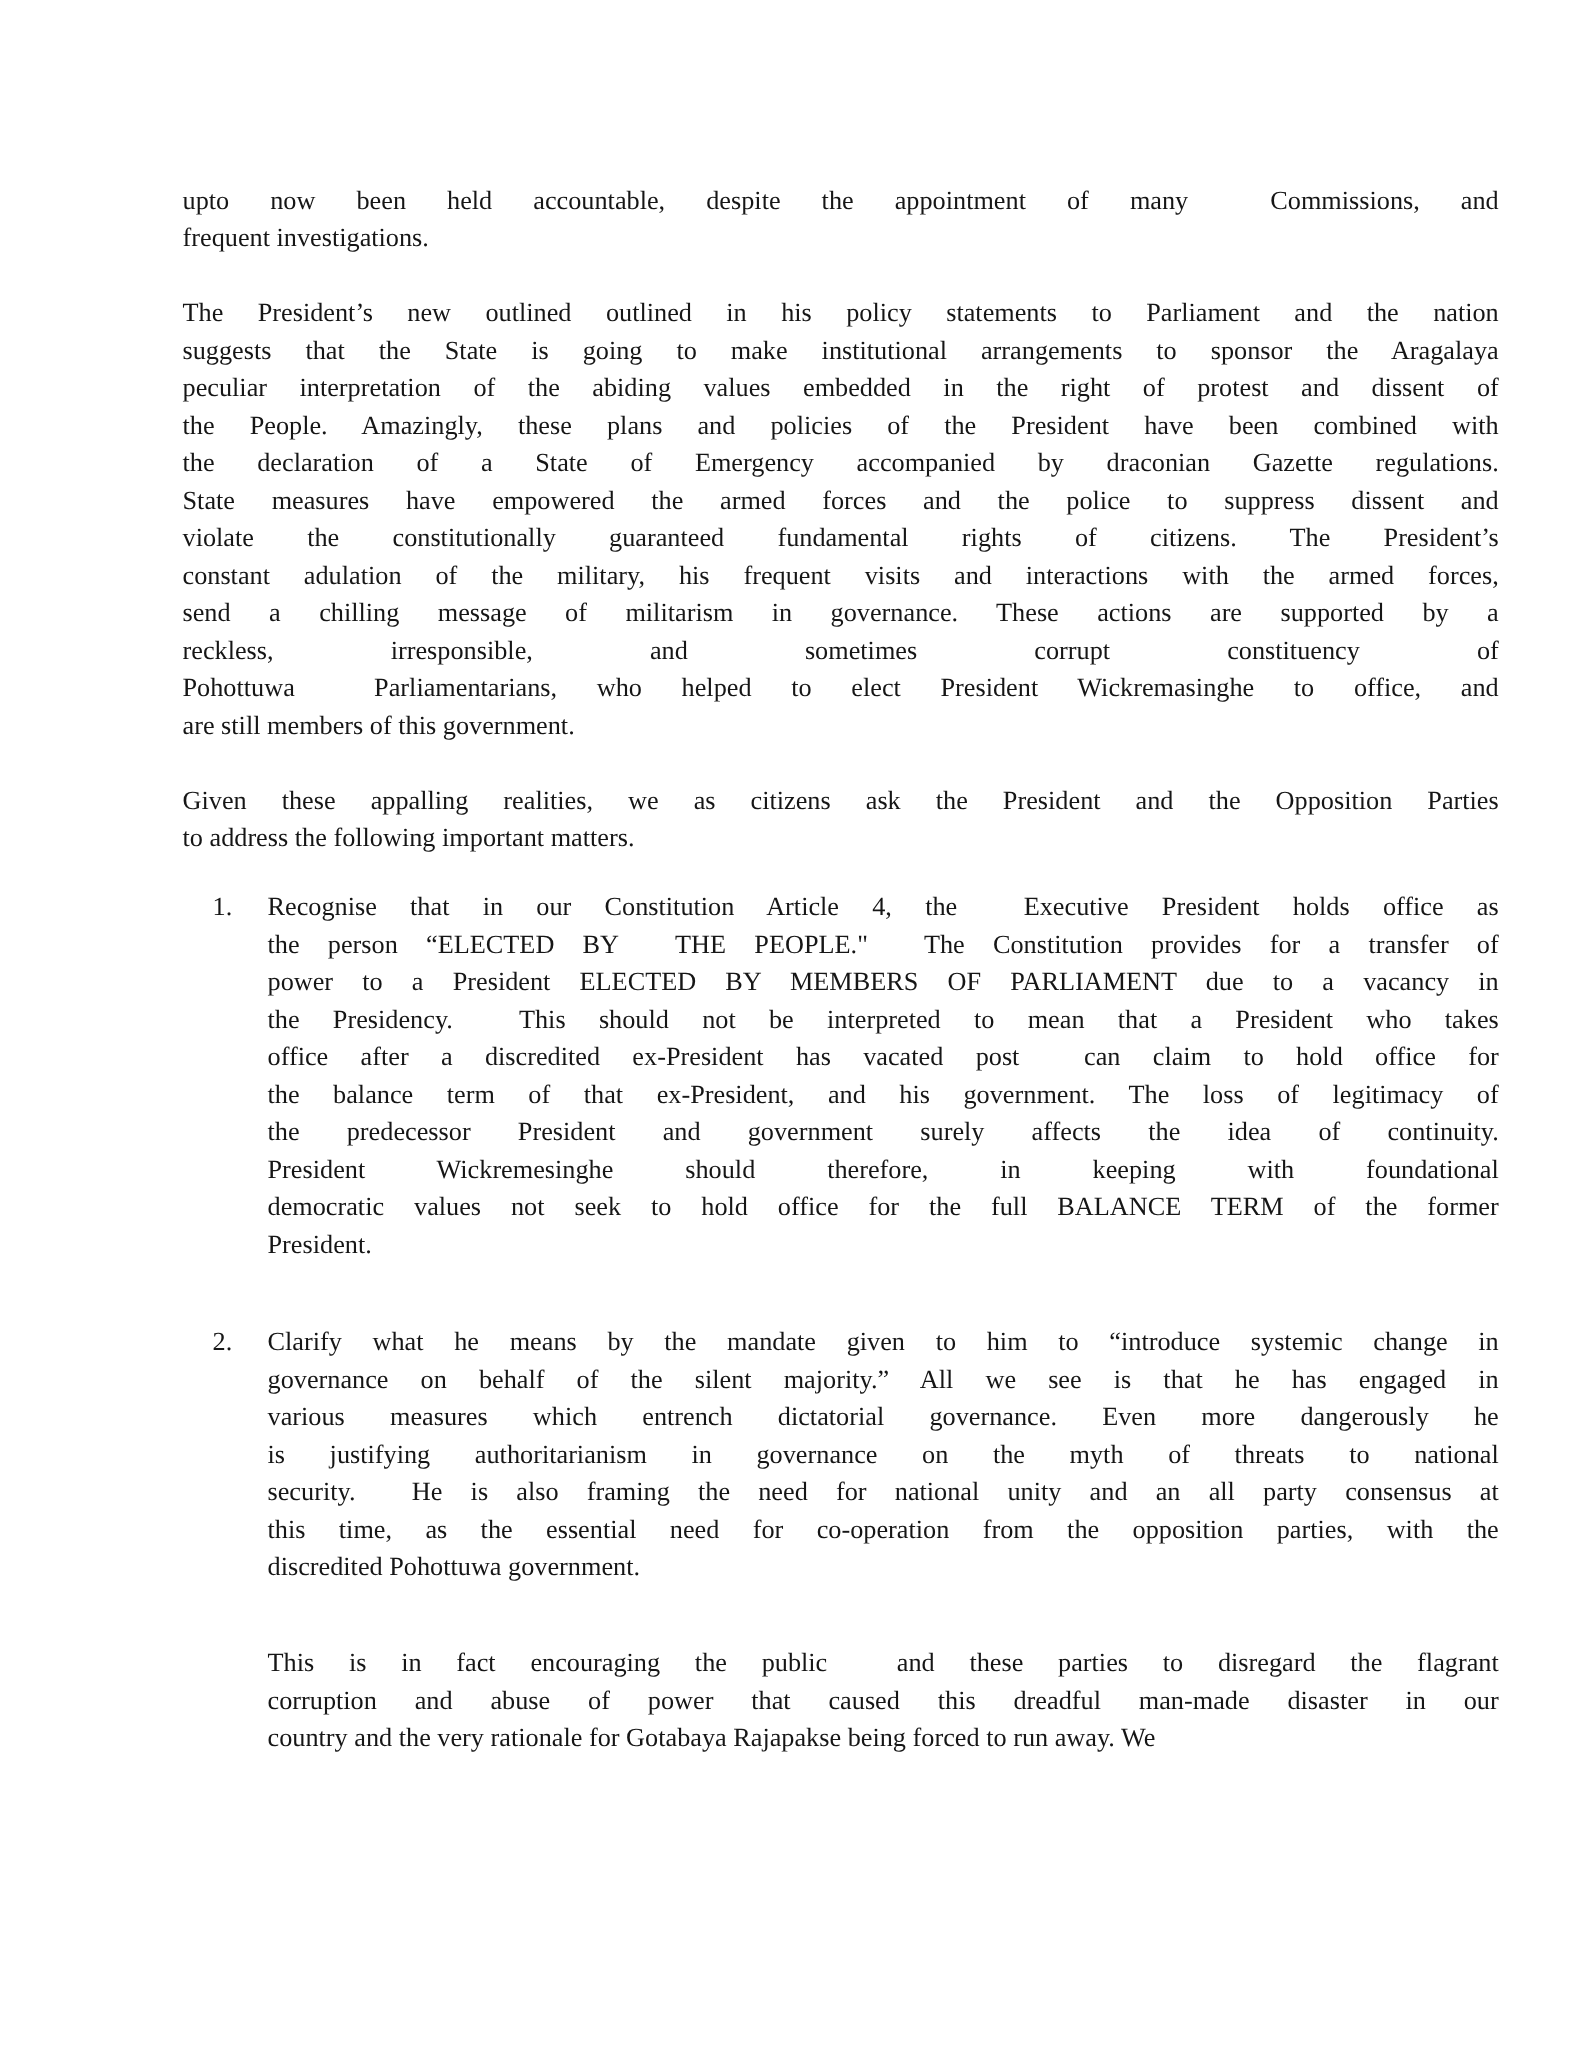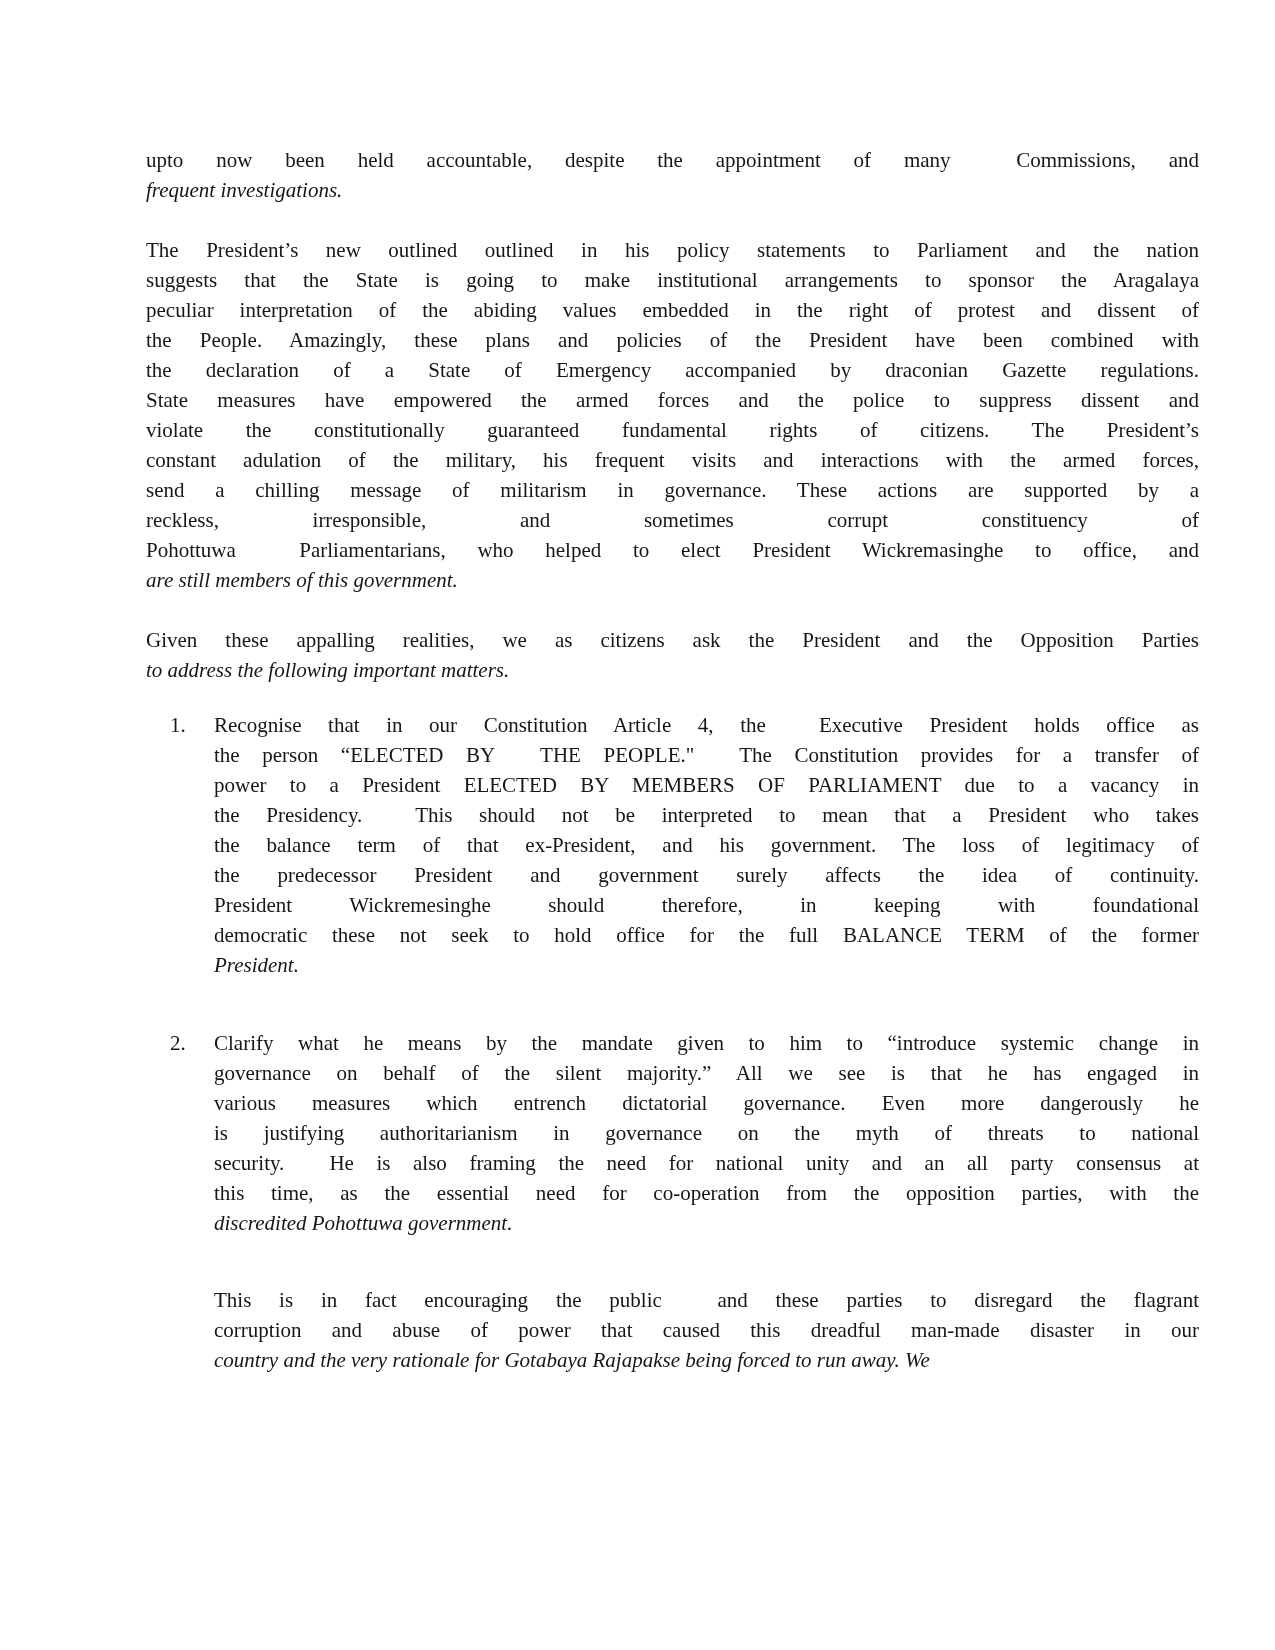--- a/index.html
+++ b/index.html
@@ -35,21 +35,20 @@
     left: 24px;
     top: 0;
     line-height: 30px;
   }
   .line {
     text-align: justify;
     text-align-last: justify;
   }
   .line.last {
     text-align-last: left;
-    font-style: italic;
   }
   .heading .line { text-align: left; text-align-last: left; }
 </style>
 </head>
 <body>
 
 <div class="page" style="background: rgb(255, 255, 255); color: rgb(22, 22, 22);">
     <div class="block paragraph">
       <div class="line">upto now been held accountable, despite the appointment of many&nbsp; Commissions, and</div>
       <div class="line last">frequent investigations.</div>
@@ -71,24 +70,25 @@
     <div class="block paragraph">
       <div class="line">Given these appalling realities, we as citizens ask the President and the Opposition Parties</div>
       <div class="line last">to address the following important matters.</div>
     </div>
     <div class="block list-item">
       <span class="num">1.</span>
       <div class="line">Recognise that in our Constitution Article 4, the&nbsp; Executive President holds office as</div>
       <div class="line">the person “ELECTED BY&nbsp; THE PEOPLE."&nbsp; The Constitution provides for a transfer of</div>
       <div class="line">power to a President ELECTED BY MEMBERS OF PARLIAMENT due to a vacancy in</div>
       <div class="line">the Presidency.&nbsp; This should not be interpreted to mean that a President who takes</div>
+      <div class="line">office after a discredited ex-President has vacated post&nbsp; can claim to hold office for</div>
       <div class="line">the balance term of that ex-President, and his government. The loss of legitimacy of</div>
       <div class="line">the predecessor President and government surely affects the idea of continuity.</div>
       <div class="line">President Wickremesinghe should therefore, in keeping with foundational</div>
-      <div class="line">democratic these not seek to hold office for the full BALANCE TERM of the former</div>
+      <div class="line">democratic values not seek to hold office for the full BALANCE TERM of the former</div>
       <div class="line last">President.</div>
     </div>
     <div class="block list-item">
       <span class="num">2.</span>
       <div class="line">Clarify what he means by the mandate given to him to “introduce systemic change in</div>
       <div class="line">governance on behalf of the silent majority.” All we see is that he has engaged in</div>
       <div class="line">various measures which entrench dictatorial governance. Even more dangerously he</div>
       <div class="line">is justifying authoritarianism in governance on the myth of threats to national</div>
       <div class="line">security.&nbsp; He is also framing the need for national unity and an all party consensus at</div>
       <div class="line">this time, as the essential need for co-operation from the opposition parties, with the</div>

